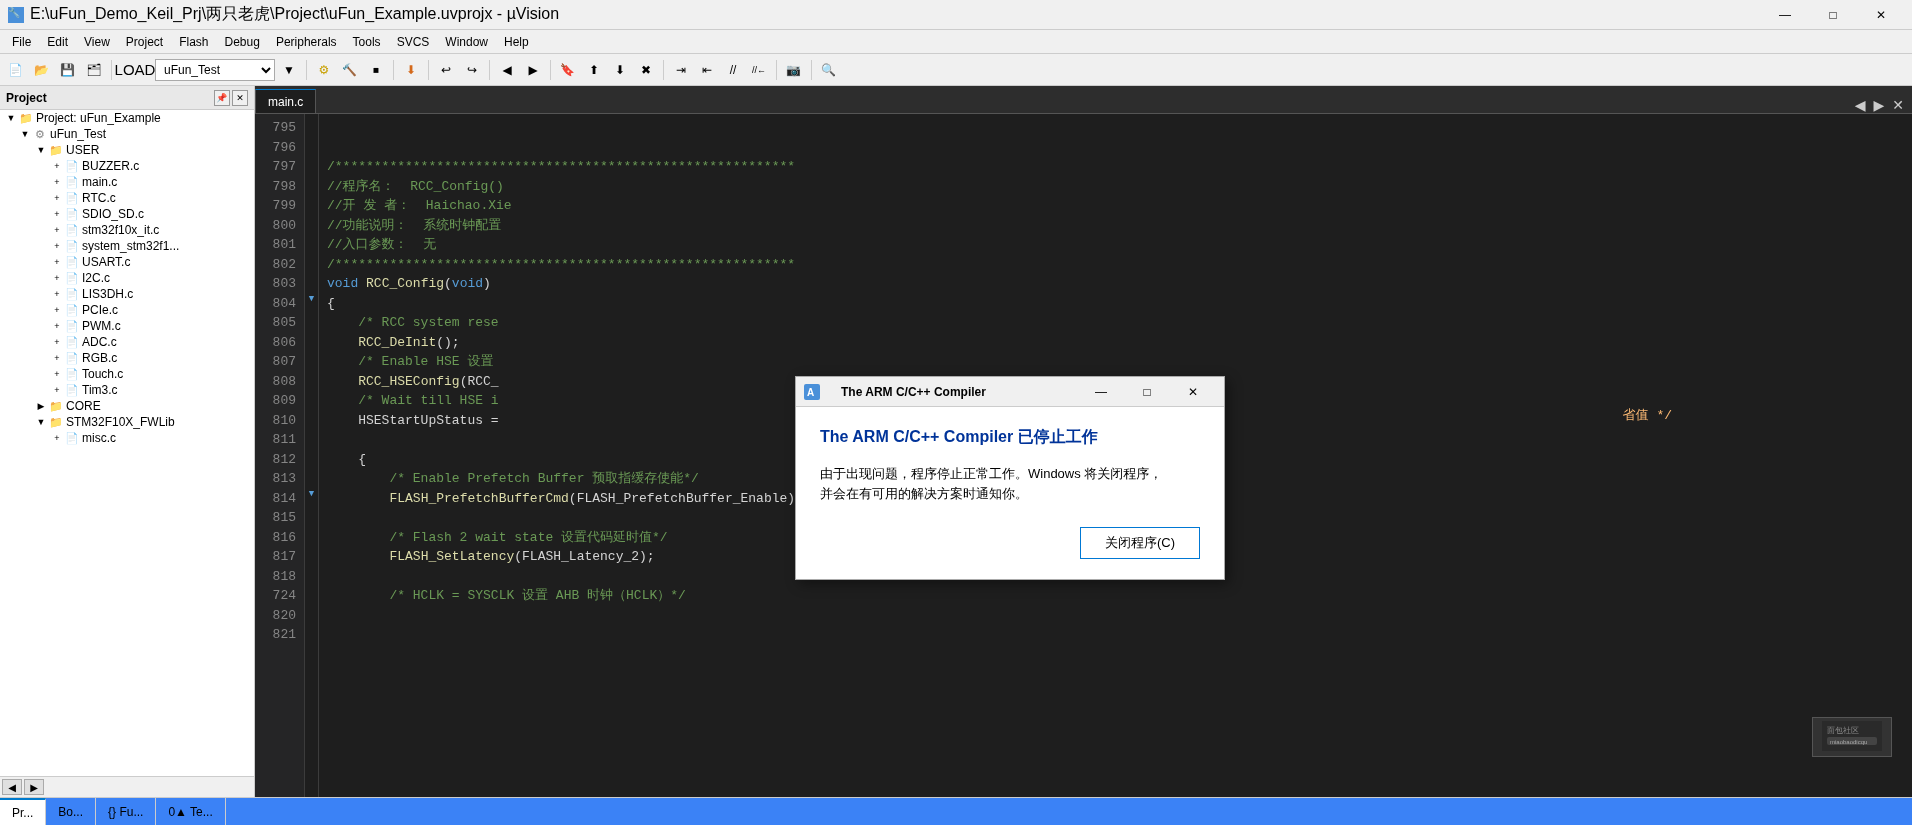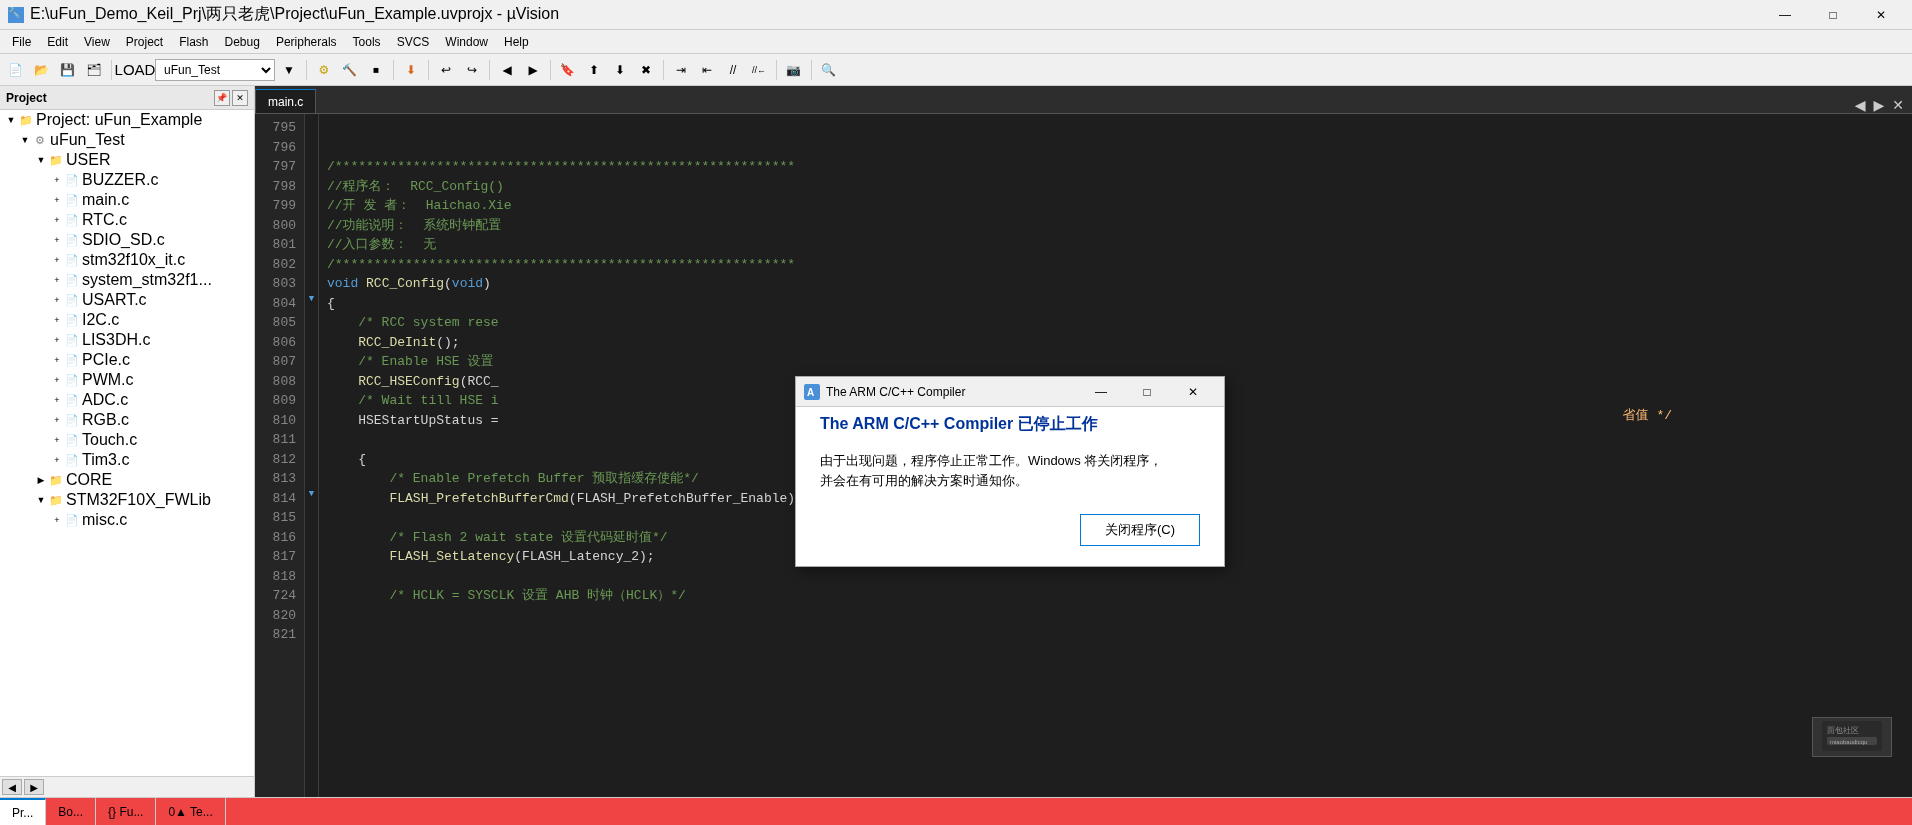--- a/index.html
+++ b/index.html
@@ -104,21 +104,21 @@
     .tree-item {
       display: flex;
       align-items: center;
       padding: 1px 2px;
       cursor: pointer;
       white-space: nowrap;
     }
     .tree-indent { display: inline-block; }
     .tree-expander { width: 14px; height: 14px; display: inline-flex; align-items: center; justify-content: center; font-size: 9px; cursor: pointer; }
     .tree-icon { width: 16px; height: 14px; display: inline-flex; align-items: center; justify-content: center; margin-right: 2px; font-size: 11px; }
-    .tree-label { font-size: 16px; }
+    .tree-label { font-size: 12px; }
     .folder-icon { color: #d4a017; }
     .file-icon { color: #4a90d9; }
 
     
     .code-area {
       flex: 1;
       background: #1e1e1e;
       display: flex;
       flex-direction: column;
       overflow: hidden;
@@ -238,25 +238,25 @@
       background: #f0f0f0;
       height: 30px;
       display: flex;
       align-items: center;
       padding: 0 8px;
       border-bottom: 1px solid #ccc;
       justify-content: space-between;
     }
     .dialog-title-left { display: flex; align-items: center; gap: 6px; }
     .dialog-icon { width: 16px; height: 16px; }
-    .dialog-title-text { font-size: 12px; font-weight: normal; color: #000; }
+    .dialog-title-text { font-size: 12px; font-weight: bold; color: #000; margin-left: 15px; }
     .dialog-title-btns { display: flex; gap: 0; }
     .dialog-title-btn { width: 46px; height: 30px; border: none; background: transparent; cursor: pointer; font-size: 12px; display: flex; align-items: center; justify-content: center; }
     .dialog-content {
-      padding: 7px 24px 16px 24px;
+      padding: 20px 24px 16px 24px;
     }
     .dialog-main-text {
       font-size: 16px;
       font-weight: bold;
       color: #003399;
       margin-bottom: 16px;
     }
     .dialog-body-text {
       font-size: 13px;
       color: #000;
@@ -282,21 +282,21 @@
       display: flex;
       gap: 2px;
       padding: 2px;
       border-top: 1px solid #ccc;
       background: #f0f0f0;
     }
     .scroll-arrow { width: 20px; height: 16px; border: 1px solid #aaa; background: #e0e0e0; cursor: pointer; display: flex; align-items: center; justify-content: center; font-size: 10px; }
 
     .bottom-status-bar {
       height: 28px;
-      background: #ef4444;
+      background: #3b82f6;
       border-top: 1px solid #ccc;
       display: flex;
       align-items: center;
       padding: 0;
       font-size: 12px;
     }
     .bottom-tab {
       padding: 0 12px;
       height: 100%;
       display: flex;

